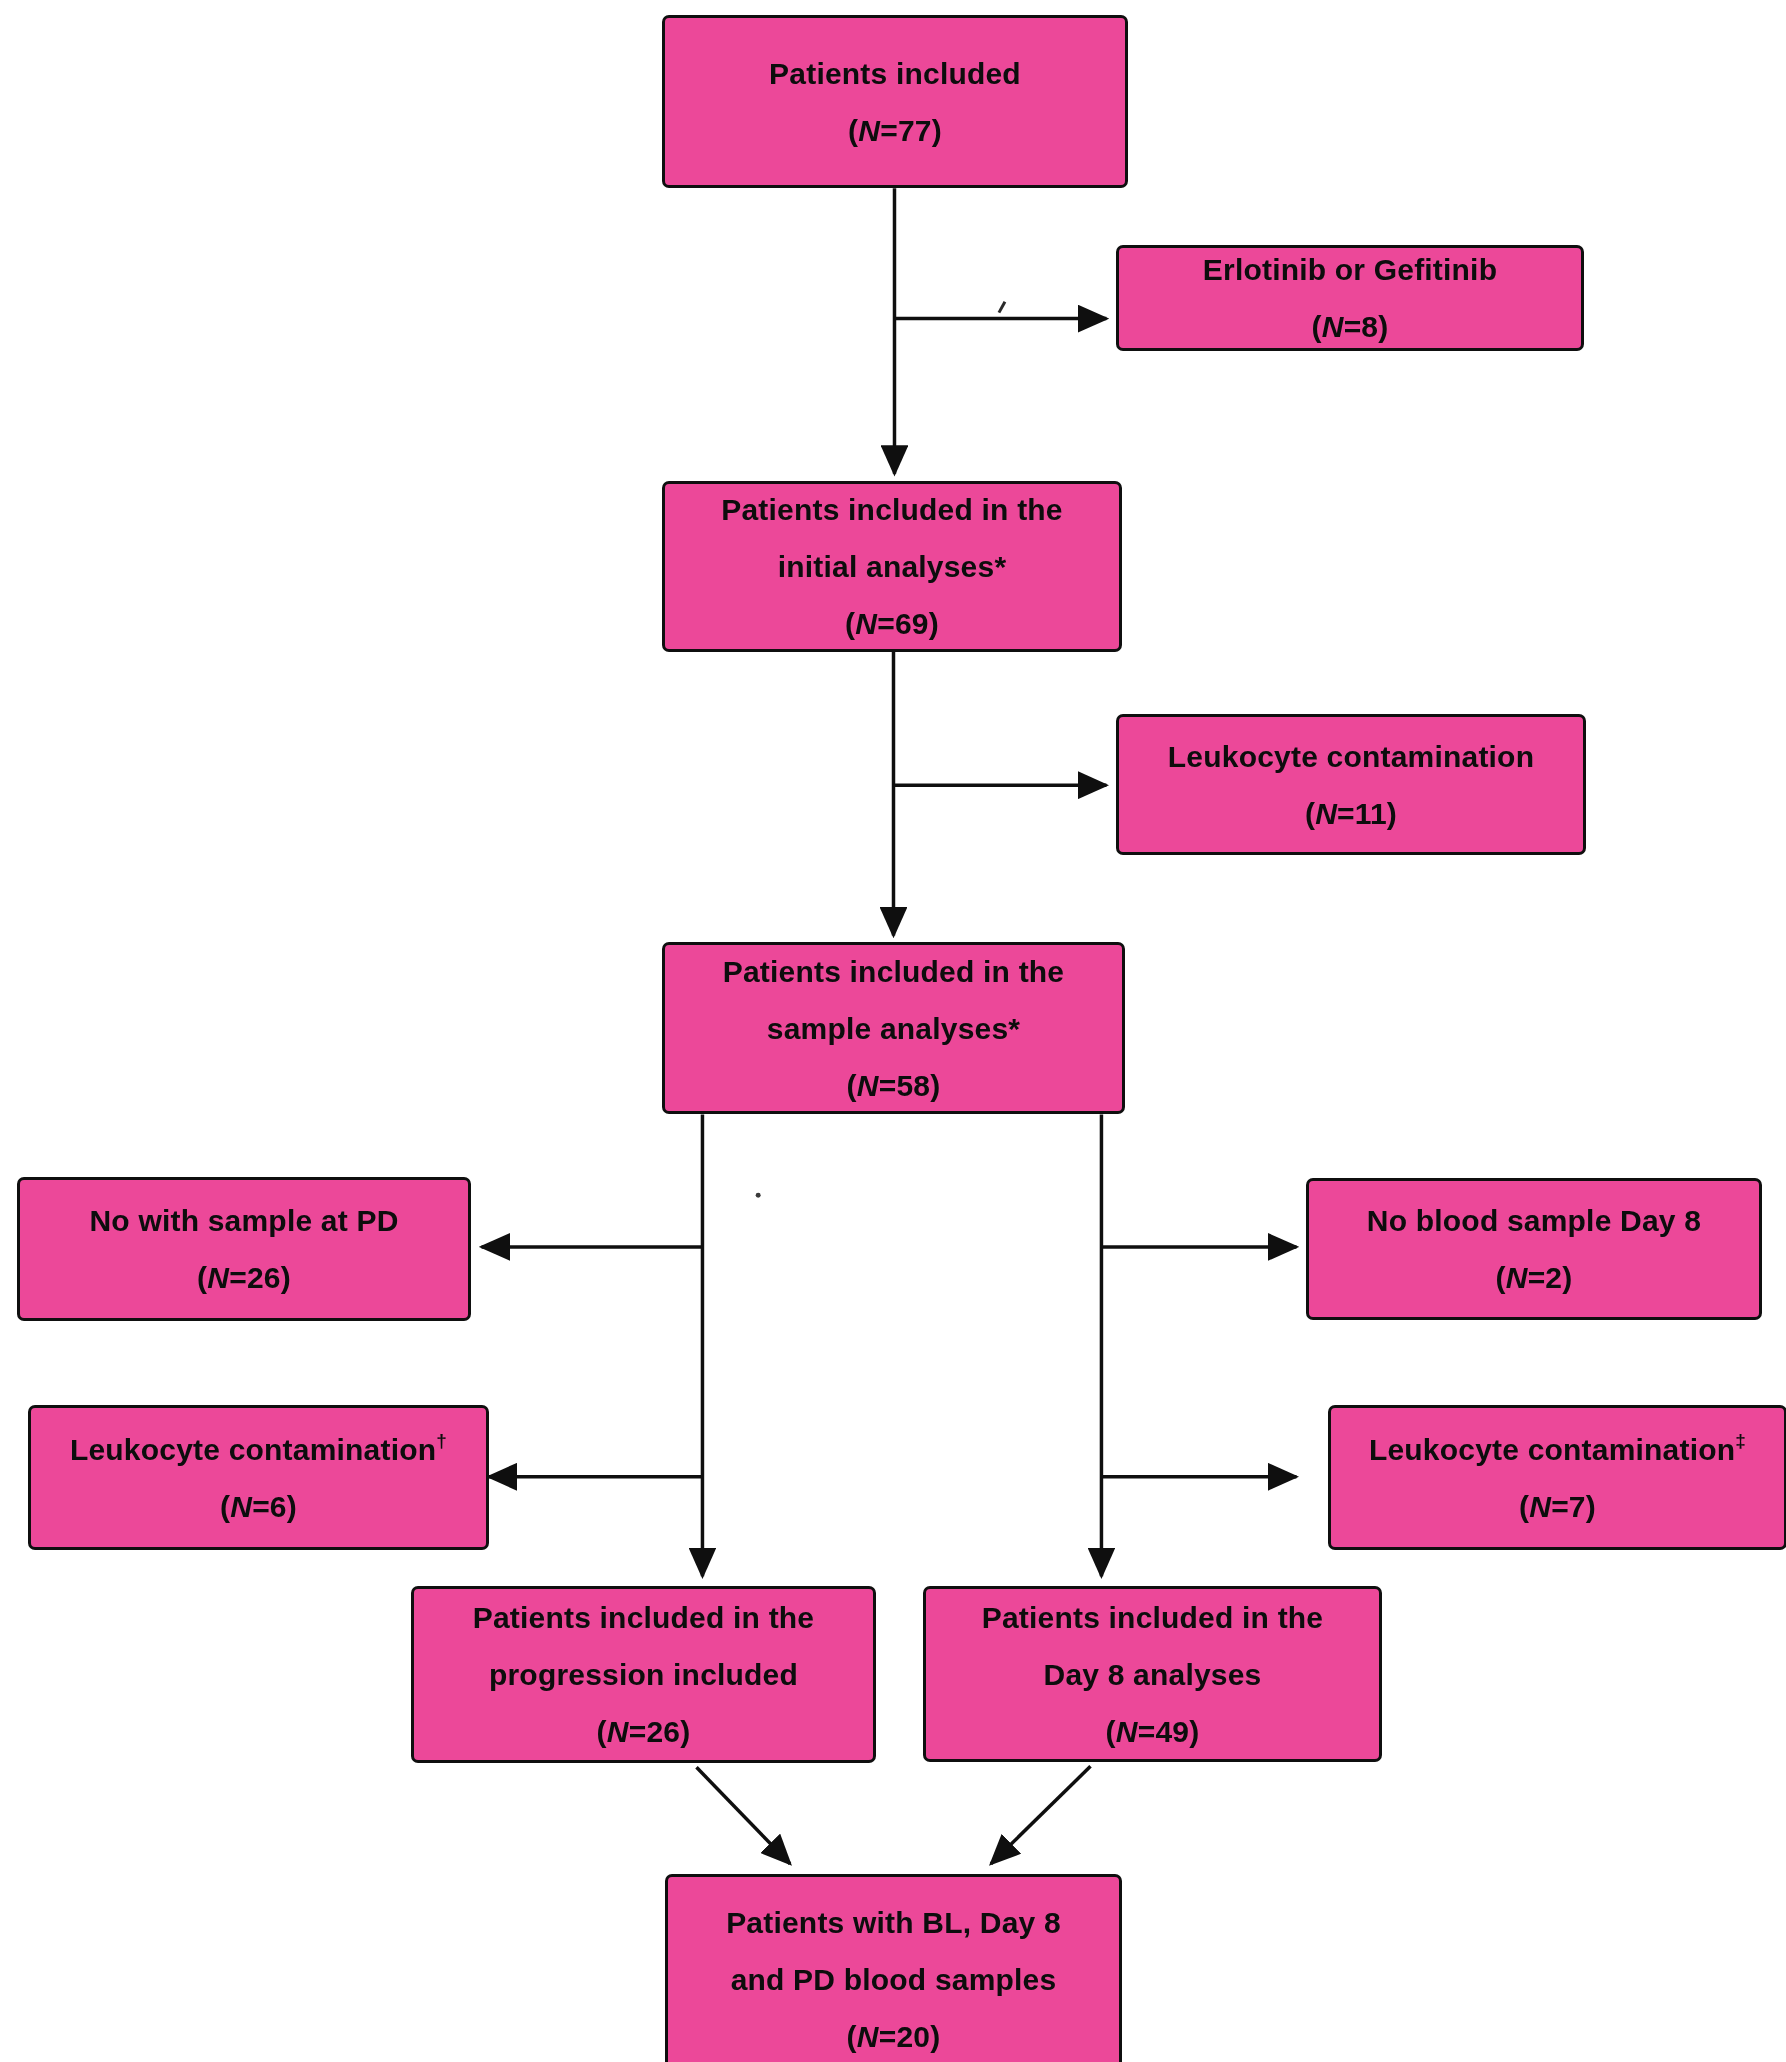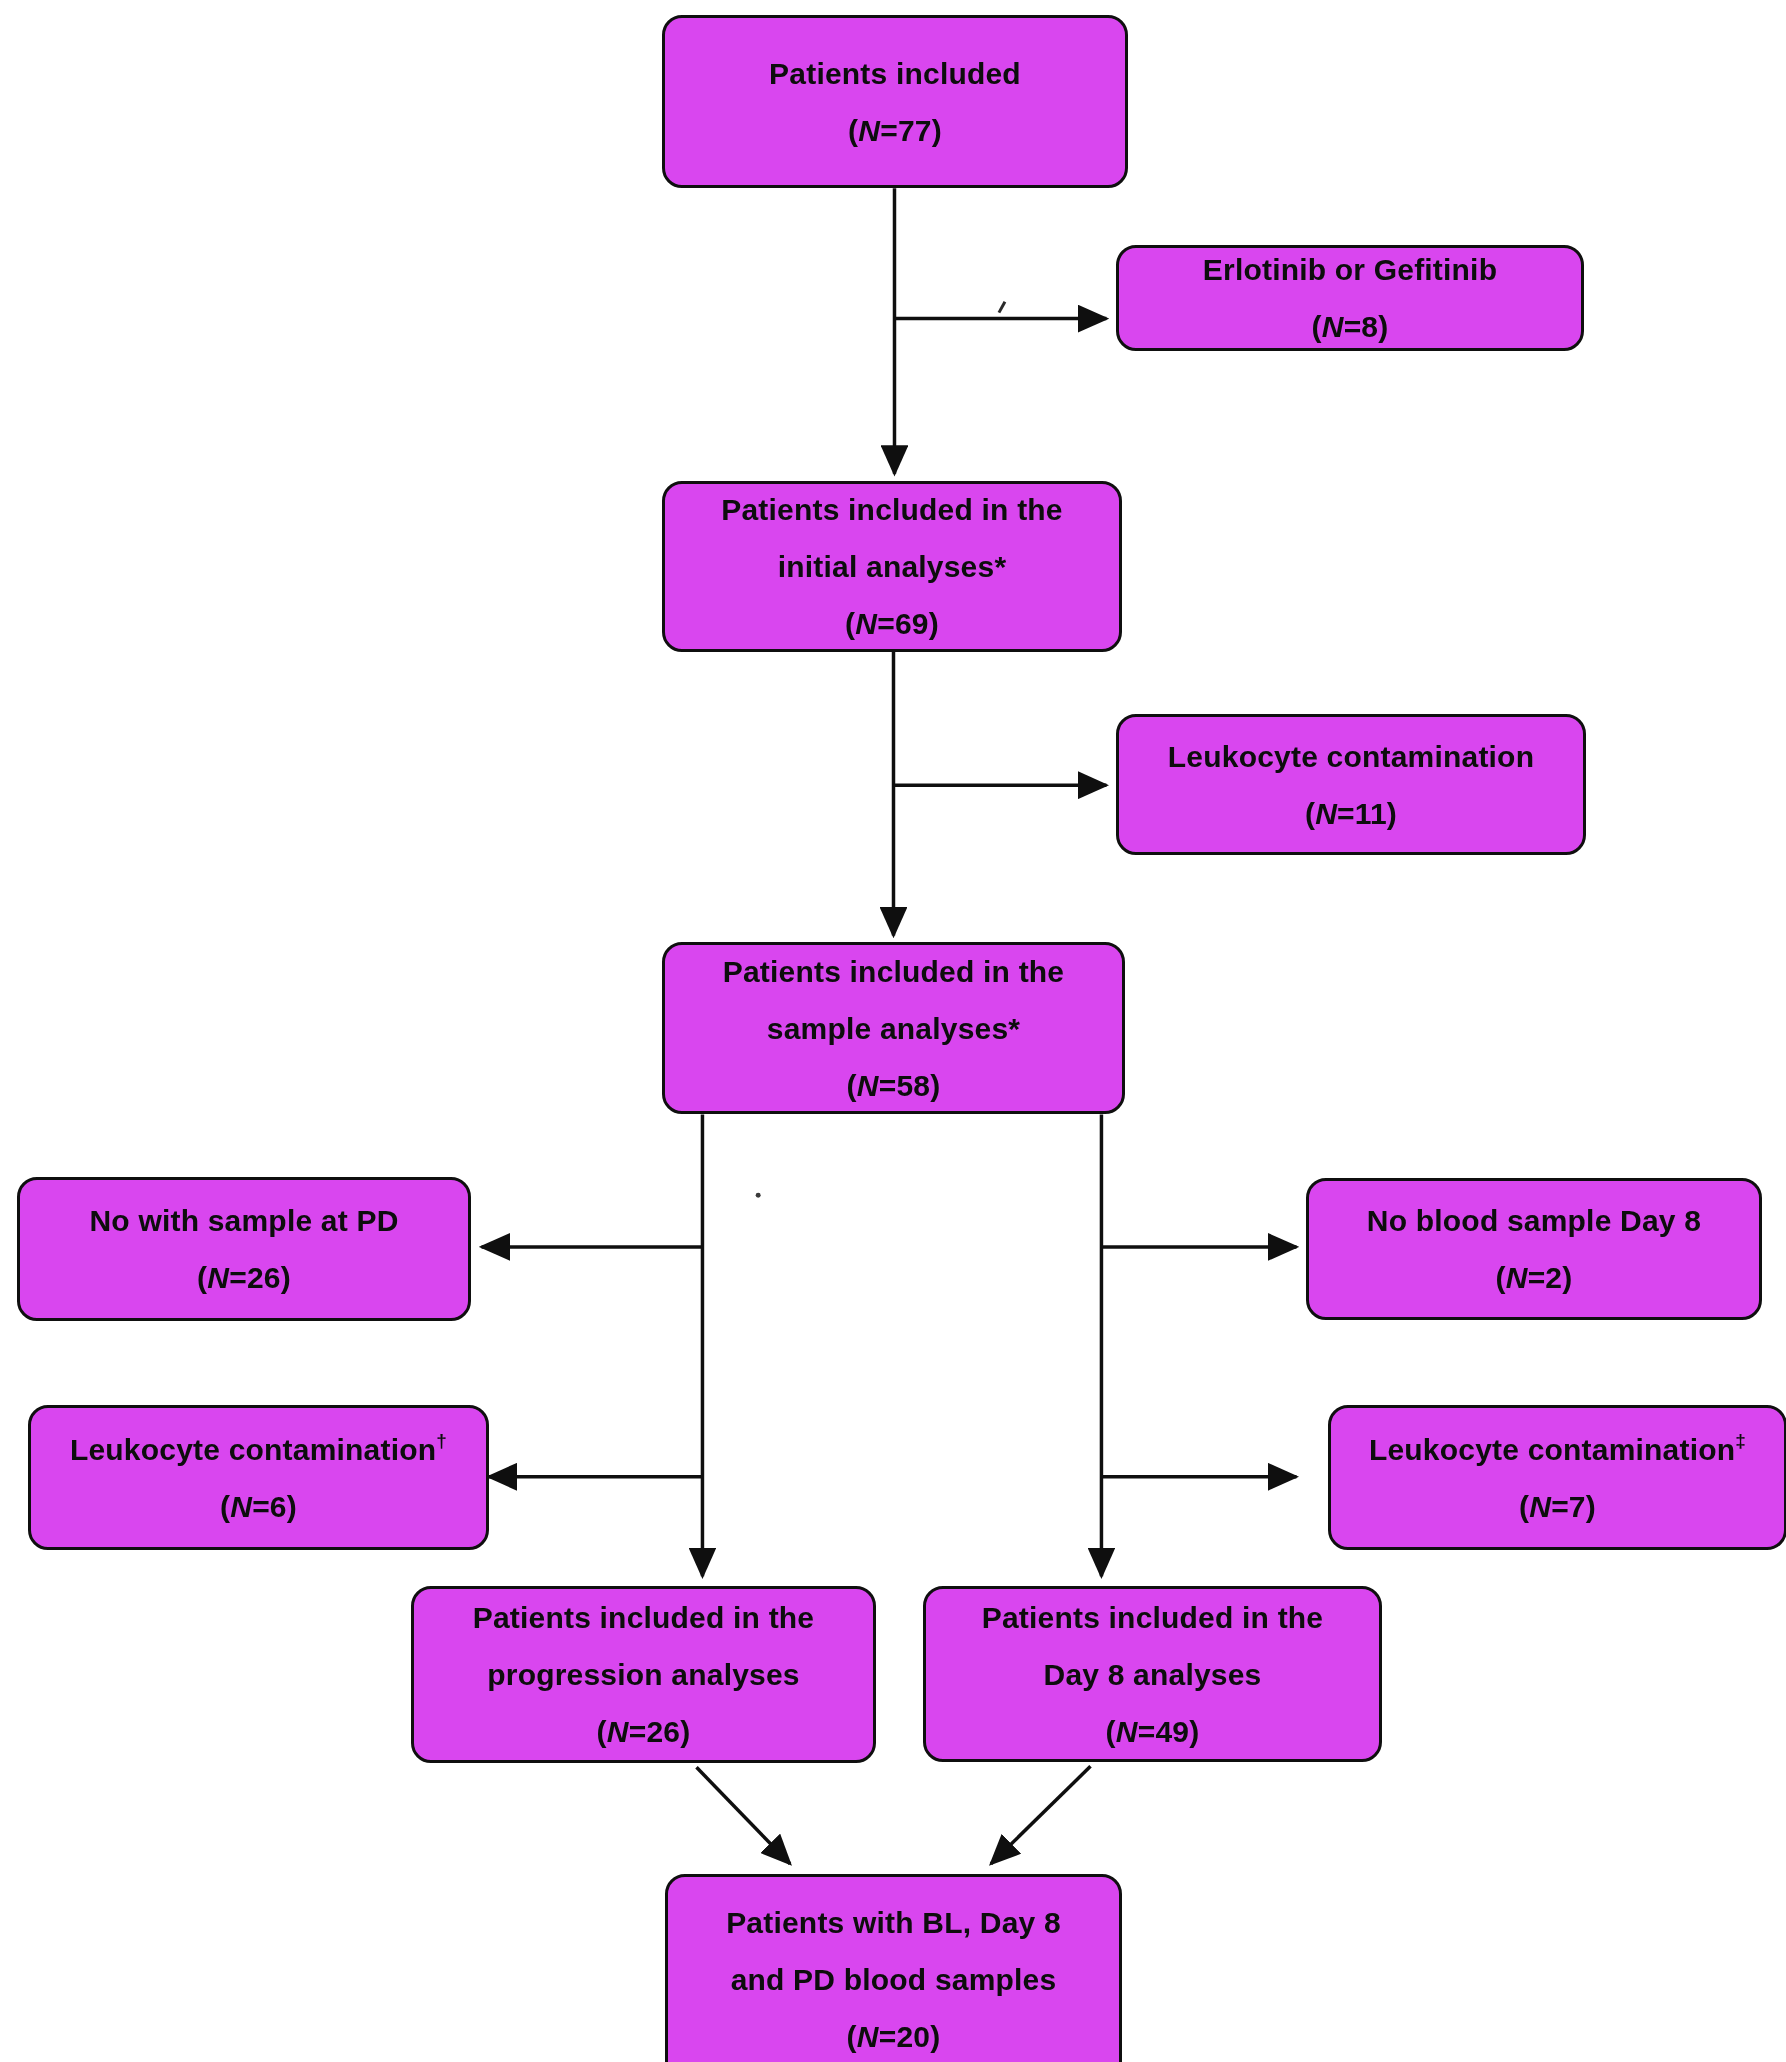--- a/index.html
+++ b/index.html
@@ -13,22 +13,22 @@
     height: 2063px;
     background: #ffffff;
     font-family: "Liberation Sans", "DejaVu Sans", sans-serif;
     color: #0d0d0d;
     overflow: hidden;
   }
   .fbox {
     position: absolute;
     box-sizing: border-box;
     border: 3.5px solid #0f0f0f;
-    border-radius: 20px;
-    background: #d946ef;
+    border-radius: 7px;
+    background: #ec4899;
     display: flex;
     flex-direction: column;
     align-items: center;
     justify-content: center;
     text-align: center;
     font-size: 30px;
     font-weight: bold;
     line-height: 57px;
     letter-spacing: 0.2px;
     z-index: 2;
@@ -137,21 +137,21 @@
     <div class="bline nline"><span>(</span><i>N</i><span>=</span><span>6</span><span>)</span></div>
   </div>
 
   <div id="b-leuk7" class="fbox">
     <div class="bline"><span>Leukocyte contamination</span><sup>‡</sup></div>
     <div class="bline nline"><span>(</span><i>N</i><span>=</span><span>7</span><span>)</span></div>
   </div>
 
   <div id="b-progression" class="fbox">
     <div class="bline">Patients included in the</div>
-    <div class="bline">progression analyses</div>
+    <div class="bline">progression included</div>
     <div class="bline nline"><span>(</span><i>N</i><span>=</span><span>26</span><span>)</span></div>
   </div>
 
   <div id="b-day8" class="fbox">
     <div class="bline">Patients included in the</div>
     <div class="bline">Day 8 analyses</div>
     <div class="bline nline"><span>(</span><i>N</i><span>=</span><span>49</span><span>)</span></div>
   </div>
 
   <div id="b-bl" class="fbox">

